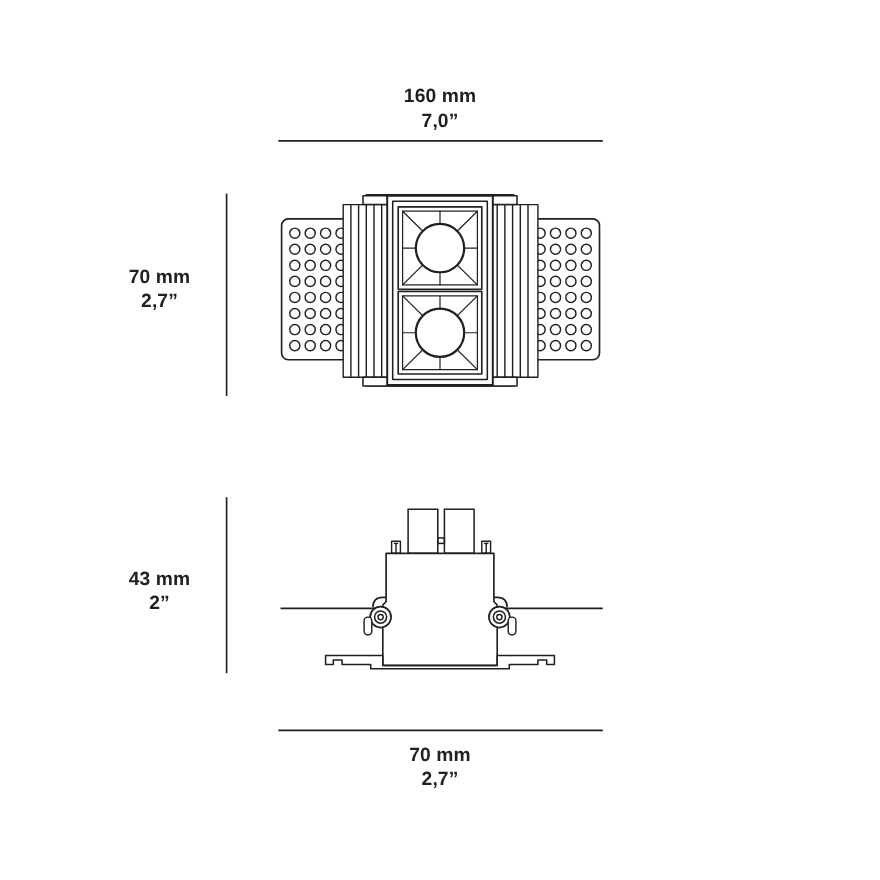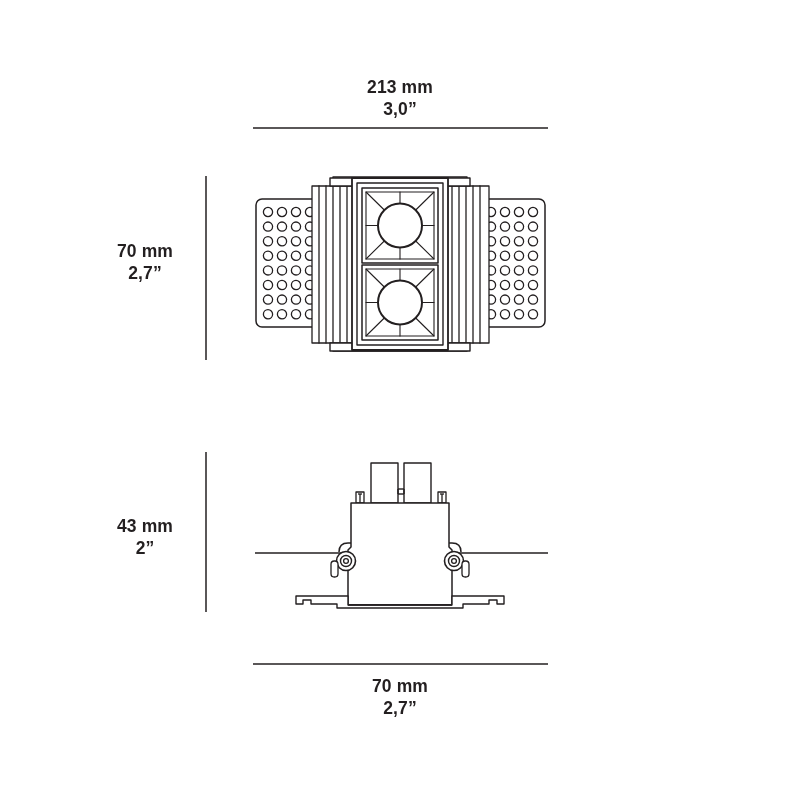--- a/index.html
+++ b/index.html
@@ -215,22 +215,22 @@
 
       <g stroke="#231f20" stroke-width="1.4" fill="#ffffff">
         <path d="M 296 596 L 348 596 L 348 605 L 452 605 L 452 596 L 504 596 L 504 604 L 497 604 L 497 600 L 489 600
                  L 489 604 L 463 604 L 463 608 L 337 608 L 337 604 L 311 604 L 311 600 L 303 600 L 303 604 L 296 604 Z"></path>
         <line x1="348" y1="605" x2="452" y2="605"></line>
       </g>
     </g>
   </svg>
 
   <div class="dim-label" id="label-width-top">
-    <span class="l1">213 mm</span>
-    <span class="l2">3,0”</span>
+    <span class="l1">160 mm</span>
+    <span class="l2">7,0”</span>
   </div>
 
   <div class="dim-label" id="label-height-top">
     <span class="l1">70 mm</span>
     <span class="l2">2,7”</span>
   </div>
 
   <div class="dim-label" id="label-height-bottom">
     <span class="l1">43 mm</span>
     <span class="l2">2”</span>

